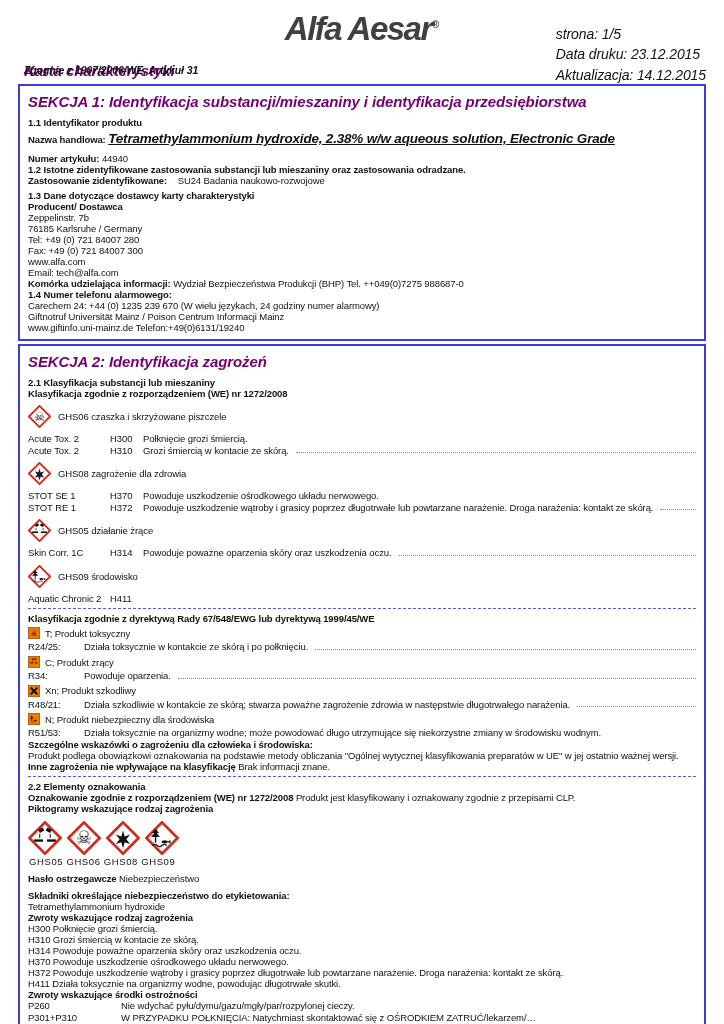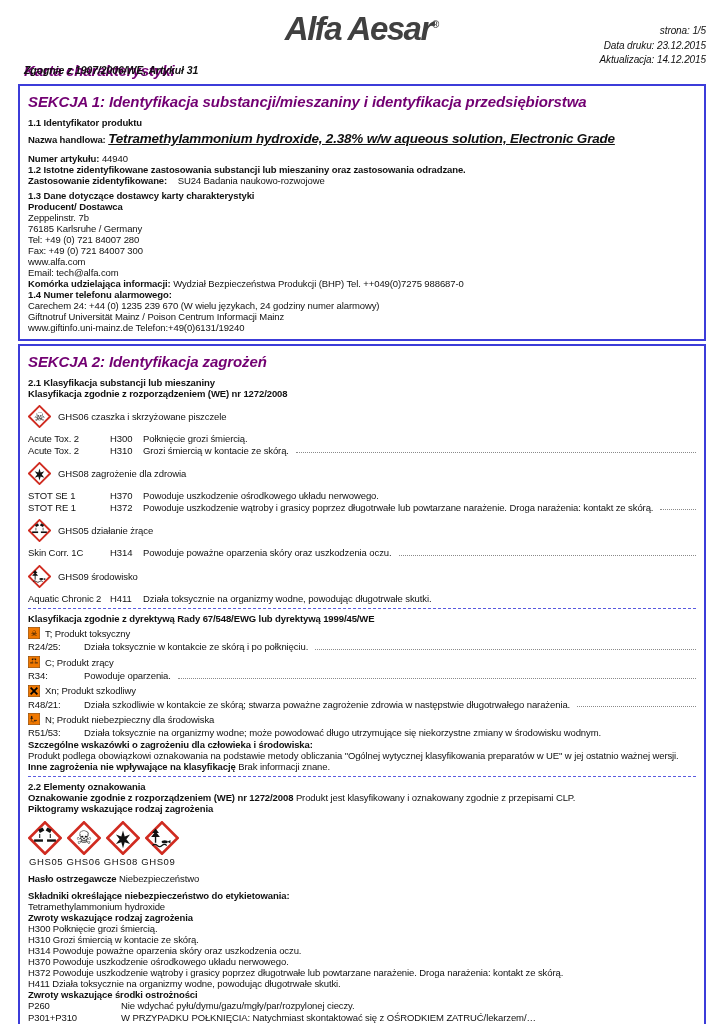--- a/index.html
+++ b/index.html
@@ -9,21 +9,21 @@
     font-family:"Liberation Sans", sans-serif; font-size:9.5px; color:#111;
     letter-spacing:-0.1px; overflow:hidden;
   }
   
   .hdr { position:relative; height:84px; }
   .doc-title { position:absolute; left:24px; top:62px; font-size:15px; font-weight:bold; font-style:italic; color:#720072; }
   .doc-sub  { position:absolute; left:24px; top:64px; font-size:10.5px; font-weight:bold; font-style:italic; color:#111; }
   .logo { position:absolute; left:0; right:0; top:10px; text-align:center;
           font-size:33px; font-weight:bold; font-style:italic; color:#404040; letter-spacing:-1.5px; }
   .logo .reg { font-size:10px; vertical-align:super; letter-spacing:0; }
-  .hdr-right { position:absolute; right:18px; top:24px; text-align:right; font-style:italic; font-size:10px; line-height:1.45; color:#111; }
+  .hdr-right { position:absolute; right:18px; top:24px; font-style:italic; font-size:14px; line-height:1.45; color:#111; }
   
   .secbox { margin:0 18px 3px 18px; border:2px solid #3c3cd9; background:#fff; padding:5px 8px 6px 8px; }
   .box1 { min-height:209px; }
   .box2 { min-height:664px; }
   .sec-title { color:#720072; font-weight:bold; font-style:italic; font-size:15px; margin:2px 0 7px 0; }
   .b { font-weight:bold; }
   .line { margin:0; line-height:1.16; }
   .sp4 { margin-top:4px; } .sp6 { margin-top:6px; }
   .tname-row { margin:3px 0 6px 0; }
   .tname { font-size:13.5px; font-weight:bold; font-style:italic; text-decoration:underline; letter-spacing:-0.2px; }
@@ -175,21 +175,20 @@
               <path d="M22,72 q7,-7 14,0 t14,0 t14,0" stroke="#111" stroke-width="3.5" fill="none"></path>
               <ellipse cx="58" cy="61" rx="9" ry="4.5" fill="#111"></ellipse>
               <path d="M66,61 l9,-5 v10 z" fill="#111"></path>
             </svg>
           </span>
           <span>GHS09 środowisko</span>
         </div>
         <div class="hrow">
           <span class="hcls">Aquatic Chronic 2</span>
           <span class="hcode">H411</span>
-          <span class="htext">Działa toksycznie na organizmy wodne, powodując długotrwałe skutki.</span>
         </div>
         <div class="dash-blue"></div>
       </div>
 
     <div class="line b">Klasyfikacja zgodnie z dyrektywą Rady 67/548/EWG lub dyrektywą 1999/45/WE</div>
     <div id="dsd-area">
         <div class="dsd-cap">
           <span class="icon-wrap">
             <svg width="12" height="12" viewBox="0 0 100 100">
               <rect x="1" y="1" width="98" height="98" fill="#f07800" stroke="#000" stroke-width="2"></rect>

